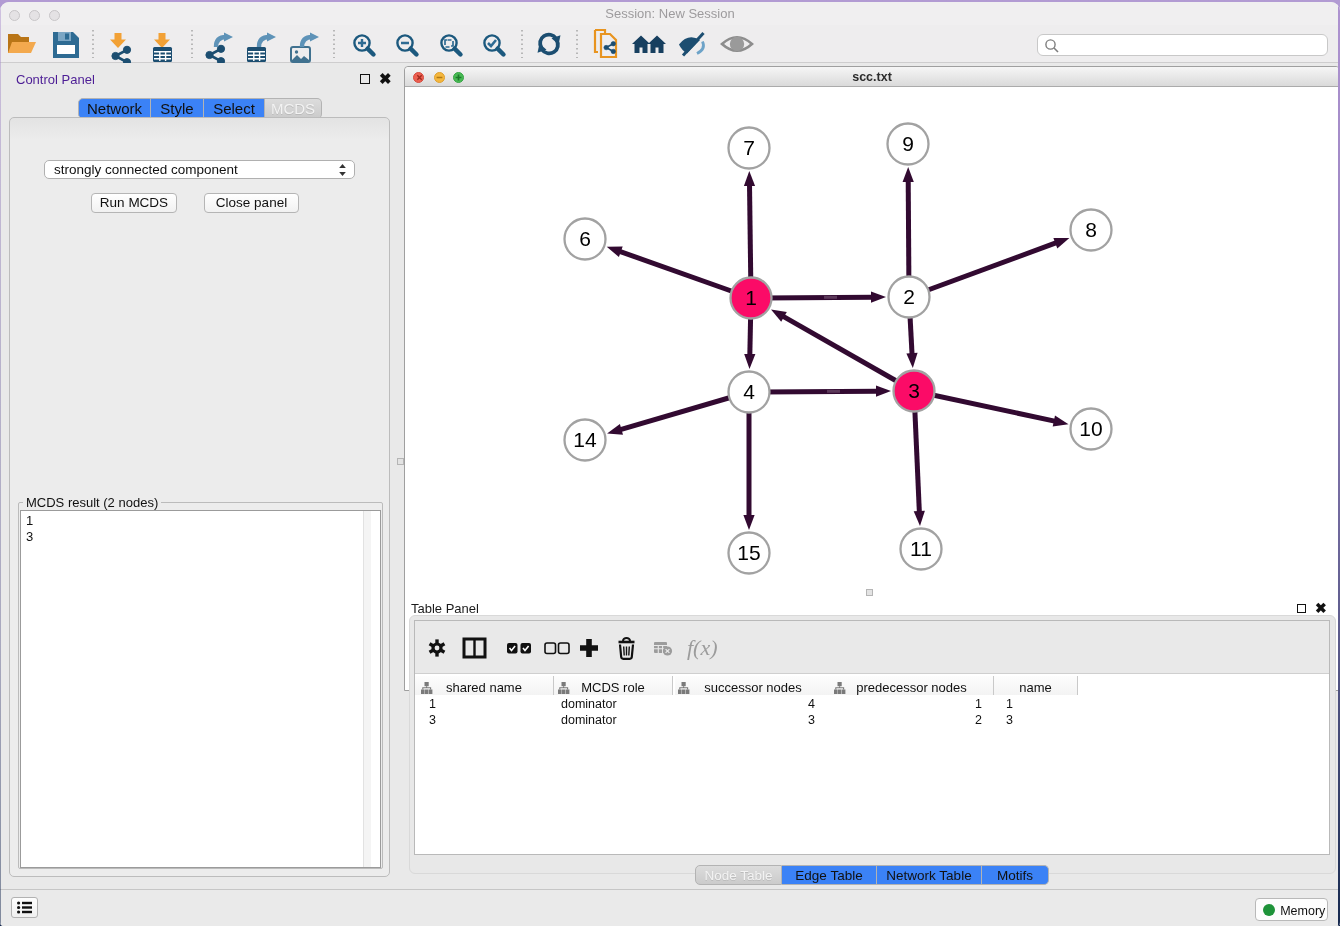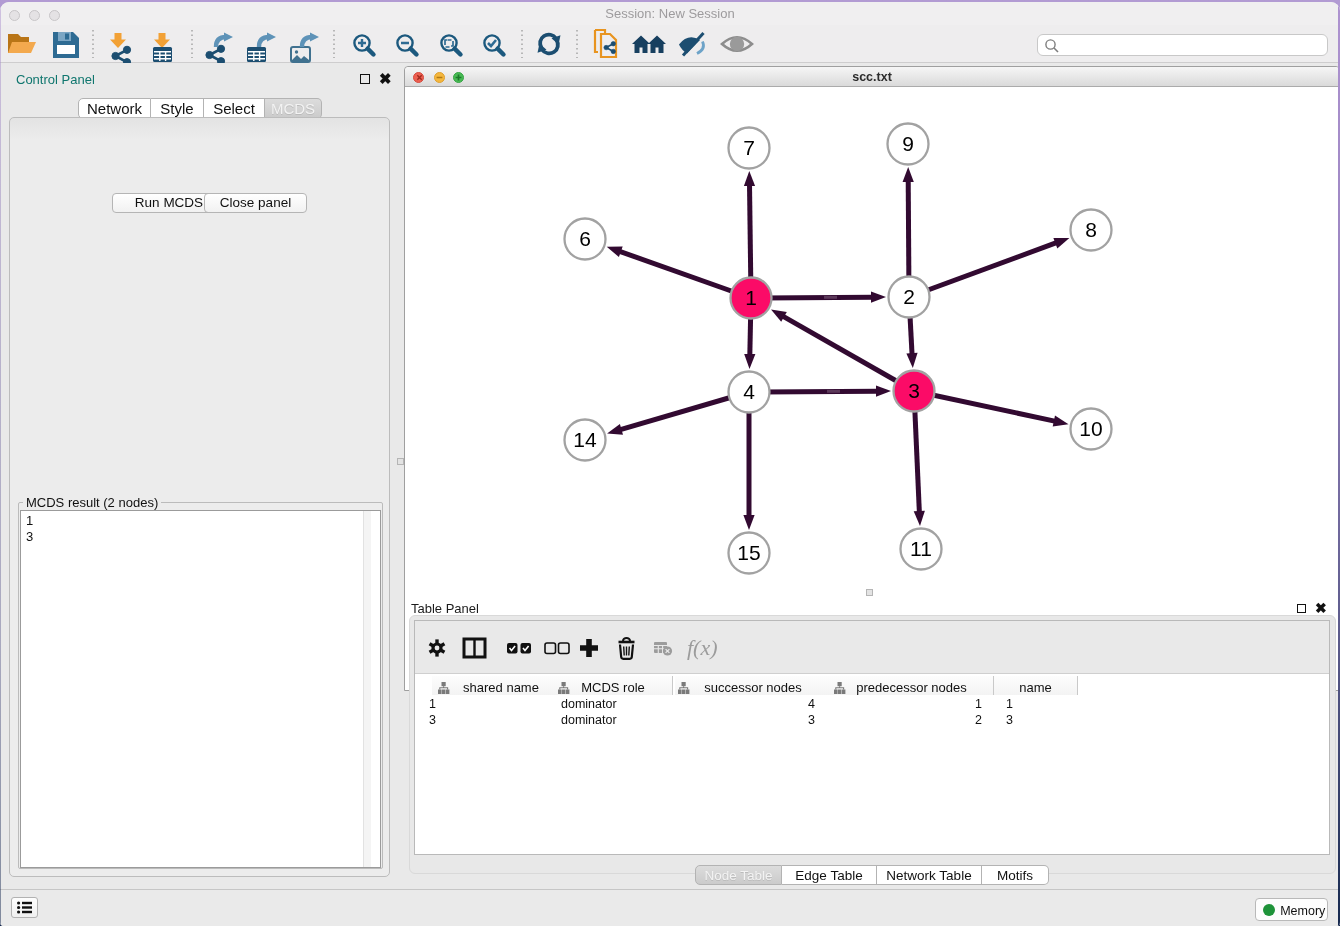--- a/index.html
+++ b/index.html
@@ -8,24 +8,24 @@
 #win { position:absolute; left:0; top:2px; right:0; bottom:0; background:#e9e9e9; border-radius:9px 9px 4px 4px; overflow:hidden; }
 
 #titlebar { position:absolute; left:0; top:0; width:1340px; height:32px; background:#f0eff0; border-bottom:1px solid #d2d1d2; }
 .tl { position:absolute; top:7.5px; width:11px; height:11px; border-radius:50%; background:#e4e2e4; border:1px solid #c7c5c7; }
 #wtitle { position:absolute; top:4px; left:0; width:1340px; text-align:center; font-size:13px; color:#9d9b9d; }
 
 #toolbar { position:absolute; left:0; top:23px; width:1340px; height:38px; background:#eeedee; border-bottom:1px solid #cecdce; }
 #searchbox { position:absolute; left:1037px; top:9px; width:291px; height:22px; background:#fff; border:1px solid #c8c8c8; border-radius:6px; }
 
 #cpanel { position:absolute; left:0; top:62px; width:397px; height:828px; }
-#cphead { position:absolute; left:16px; top:8px; font-size:13px; color:#0f766e; }
+#cphead { position:absolute; left:16px; top:8px; font-size:13px; color:#4c1d95; }
 #cpcontent { position:absolute; left:9px; top:53px; width:381px; height:760px; background:linear-gradient(#e3e3e3, #ececec 22px); border:1px solid #bcbcbc; border-radius:5px; }
 .tabrow { position:absolute; display:flex; }
-.tab { height:21px; line-height:20px; font-size:15px; white-space:nowrap; overflow:hidden; color:#111; background:#ffffff; border:1px solid #b3b3b3; border-left:none; padding:0; text-align:center; }
+.tab { height:21px; line-height:20px; font-size:15px; white-space:nowrap; overflow:hidden; color:#111; background:#3b82f6; border:1px solid #b3b3b3; border-left:none; padding:0; text-align:center; }
 .tab.first { border-left:1px solid #b3b3b3; border-radius:5px 0 0 5px; }
 .tab.last { border-radius:0 5px 5px 0; }
 .tab.sel { background:linear-gradient(#dcdcdc,#cbcbcb); color:#f3f3f3; text-shadow:0 1px 0 #bbb; }
 #optlabel { position:absolute; left:0; top:19px; width:381px; text-align:center; font-size:13.5px; color:#111; }
 #dropdown { position:absolute; left:34px; top:42px; width:311px; height:19px; background:#fff; border:1px solid #b0b0b0; border-radius:5px; font-size:13.5px; color:#111; line-height:17px; padding-left:9px; }
 .btn { position:absolute; top:75px; height:20px; background:linear-gradient(#ffffff,#f1f1f1); border:1px solid #b5b5b5; border-radius:4px; font-size:13.5px; color:#111; text-align:center; line-height:18px; }
 #fieldset { position:absolute; left:8px; top:384px; width:365px; height:367px; border:1px solid #bbbbbb; border-radius:2px; }
 #legend { position:absolute; left:4px; top:-7px; background:#ececec; padding:0 3px; font-size:13px; line-height:13px; color:#111; z-index:2; }
 #mcdsbox { position:absolute; left:1px; top:7px; width:361px; height:358px; line-height:16px; padding-top:3px; background:#fff; border:1px solid #9b9b9b; font-size:13px; color:#111; }
 
@@ -169,22 +169,28 @@
       <span style="display:inline-block;width:10px;height:10px;border:1.5px solid #111;"></span>
       <span style="font-size:15px; margin-left:6px;">✖</span>
     </div>
     <div class="tabrow" style="left:78px; top:34px;">
       <div class="tab first" style="width:73px;">Network</div>
       <div class="tab" style="width:53px;">Style</div>
       <div class="tab" style="width:61px;">Select</div>
       <div class="tab last sel" style="width:57px;">MCDS</div>
     </div>
     <div id="cpcontent">
-      <div class="btn" style="left:102px; width:114px;">Run MCDS</div>
-      <div class="btn" style="left:194px; width:103px;">Close panel</div>
+      <div id="dropdown">strongly connected component
+        <svg width="9" height="14" style="position:absolute;right:7px;top:2px;" viewBox="0 0 9 14">
+          <path d="M1.2 5 L4.5 1 L7.8 5 Z" fill="#333"></path>
+            <path d="M1.2 9 L4.5 13 L7.8 9 Z" fill="#333"></path>
+        </svg>
+      </div>
+      <div class="btn" style="left:81px; width:86px;">Run MCDS</div>
+      <div class="btn" style="left:194px; width:95px;">Close panel</div>
       <div id="fieldset">
         <div id="legend">MCDS result (2 nodes)</div>
         <div id="mcdsbox">
           <div style="position:absolute; left:5px; top:2px;">1<br>3</div>
           <div style="position:absolute; right:9px; top:0; width:8px; height:100%; background:#f4f4f4; border-left:1px solid #e2e2e2;"></div>
         </div>
       </div>
     </div>
   </div>
 
@@ -331,21 +337,21 @@
                 <path d="M239 24.5 h13 M239 27.8 h13 M243.3 24.5 v7.5 M247.6 24.5 v7.5"></path>
               </g>
             <circle cx="252.5" cy="30" r="4.6"></circle>
             <path d="M250.6 28.1 l3.8 3.8 M254.4 28.1 l-3.8 3.8" stroke="#e9e9e9" stroke-width="1.3"></path>
           </g>
 
           <text x="272" y="34" font-family="Liberation Serif, serif" font-style="italic" font-size="22" fill="#9c9c9c">f(x)</text>
         </svg>
       </div>
       <div id="thead">
-        <div class="hc" style="left:17px; width:139px;">
+        <div class="hc" style="left:0; width:139px;">
             <svg width="12" height="12" style="position:absolute;left:6px;top:6px;" viewBox="0 0 12 12">
               <use href="#colicon2"></use>
             </svg>
             <div class="lbl">shared name</div>
           </div>
         <div class="hc" style="left:139px; width:119px;">
             <svg width="12" height="12" style="position:absolute;left:4px;top:6px;" viewBox="0 0 12 12">
               <use href="#colicon2"></use>
             </svg>
             <div class="lbl">MCDS role</div>

